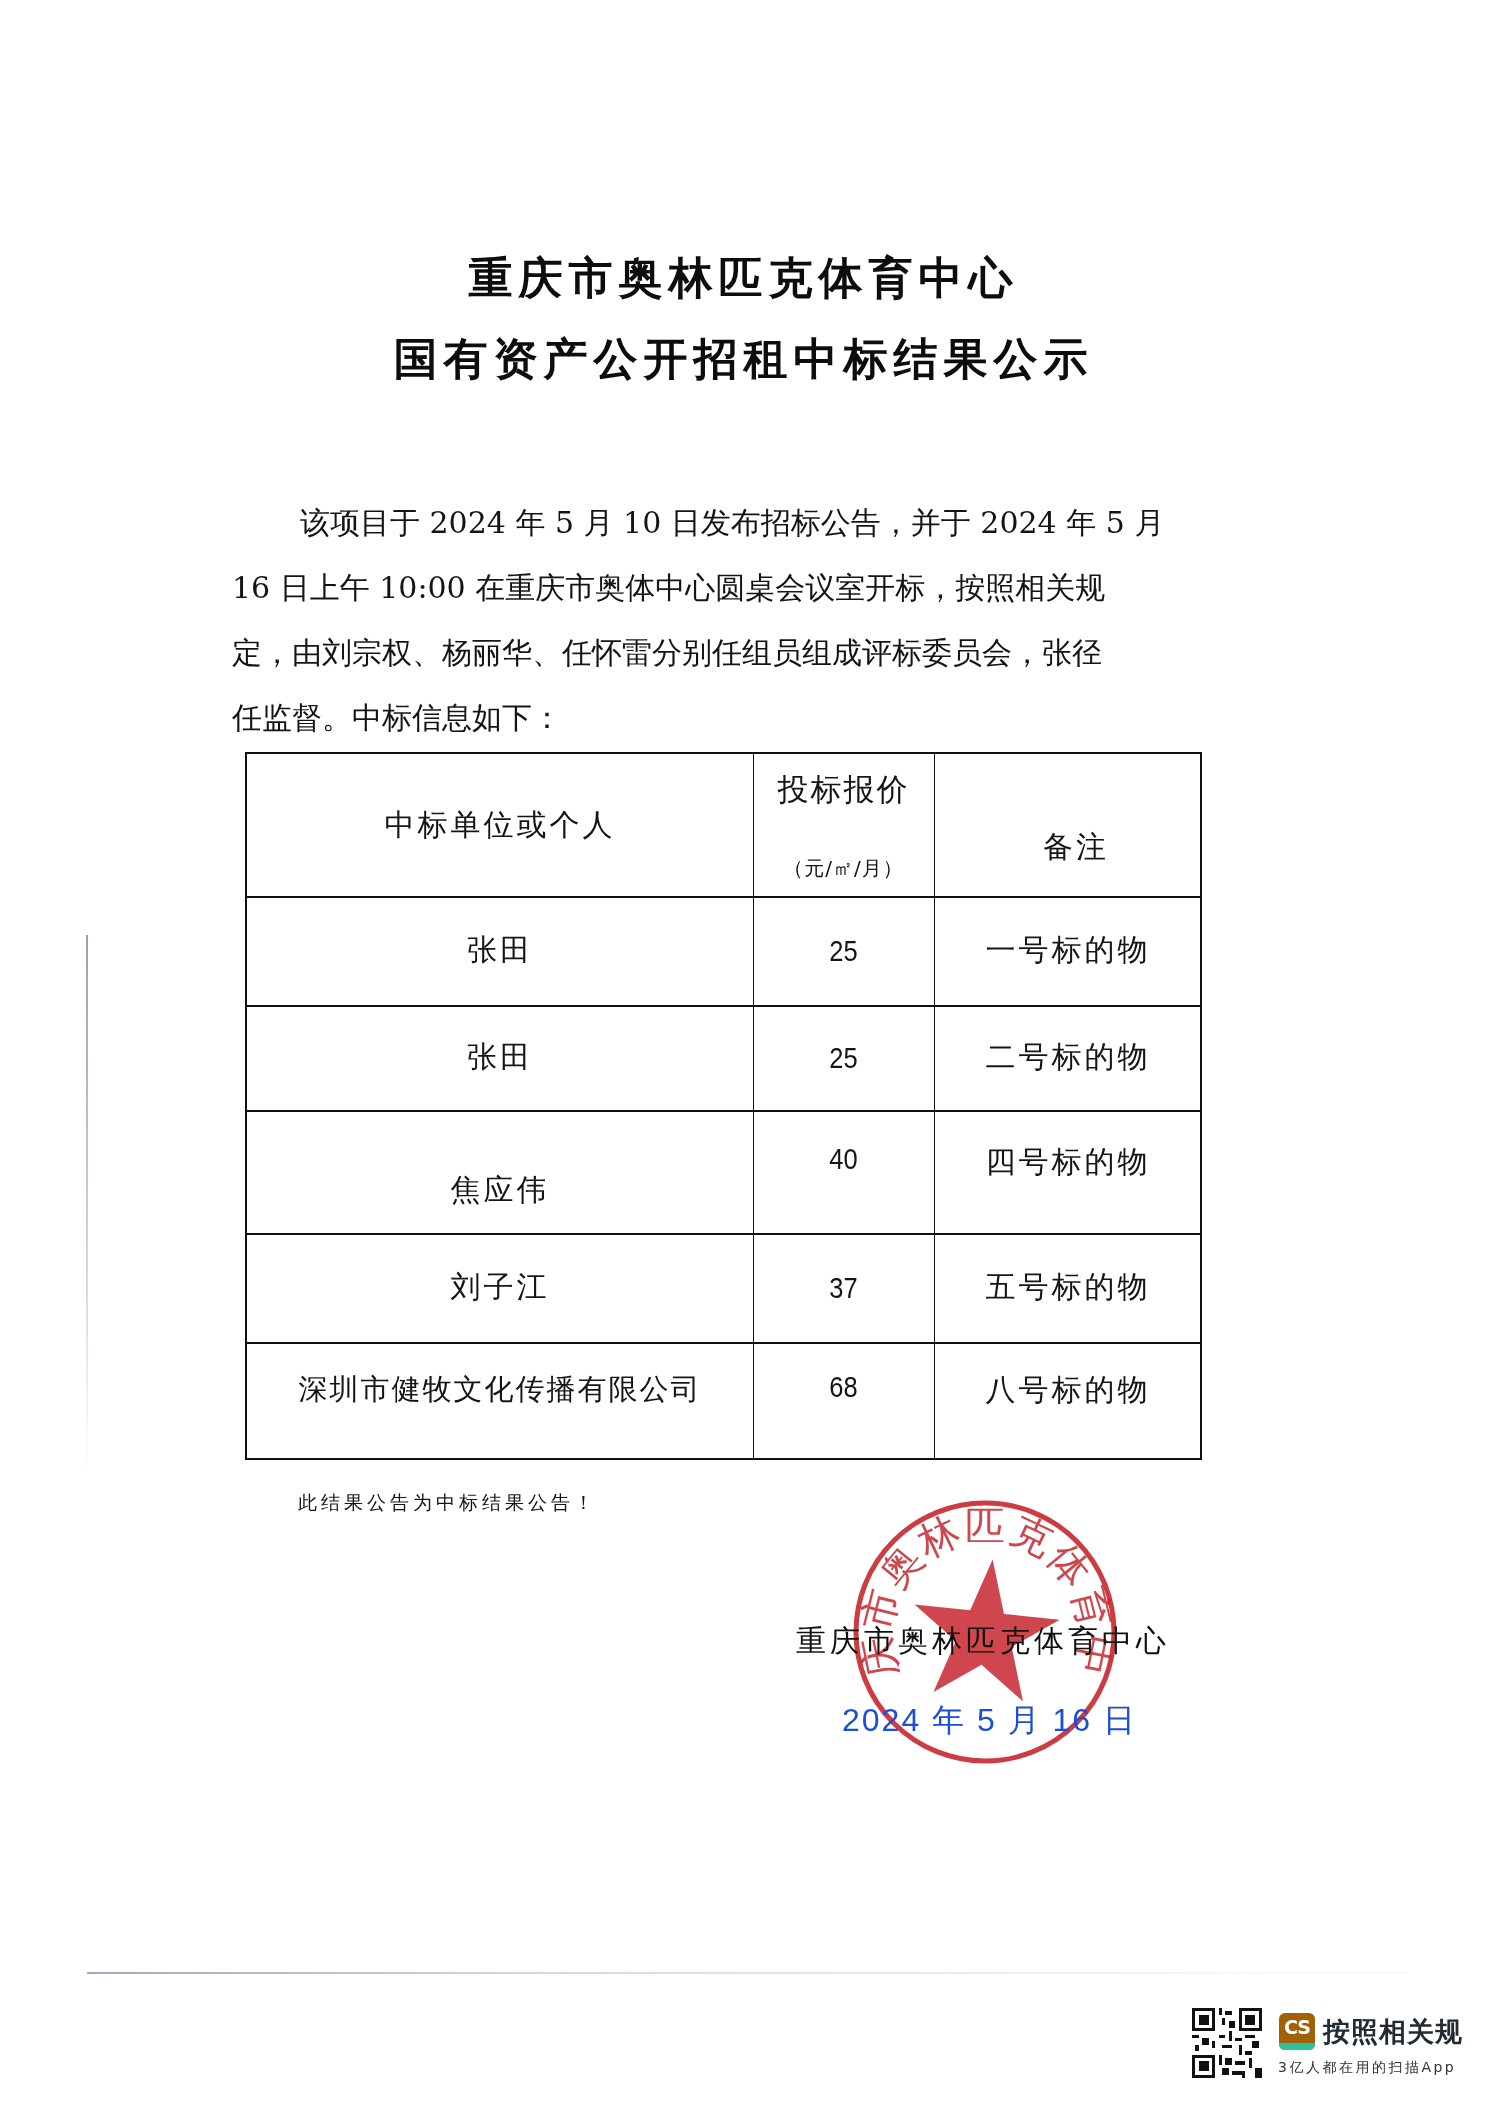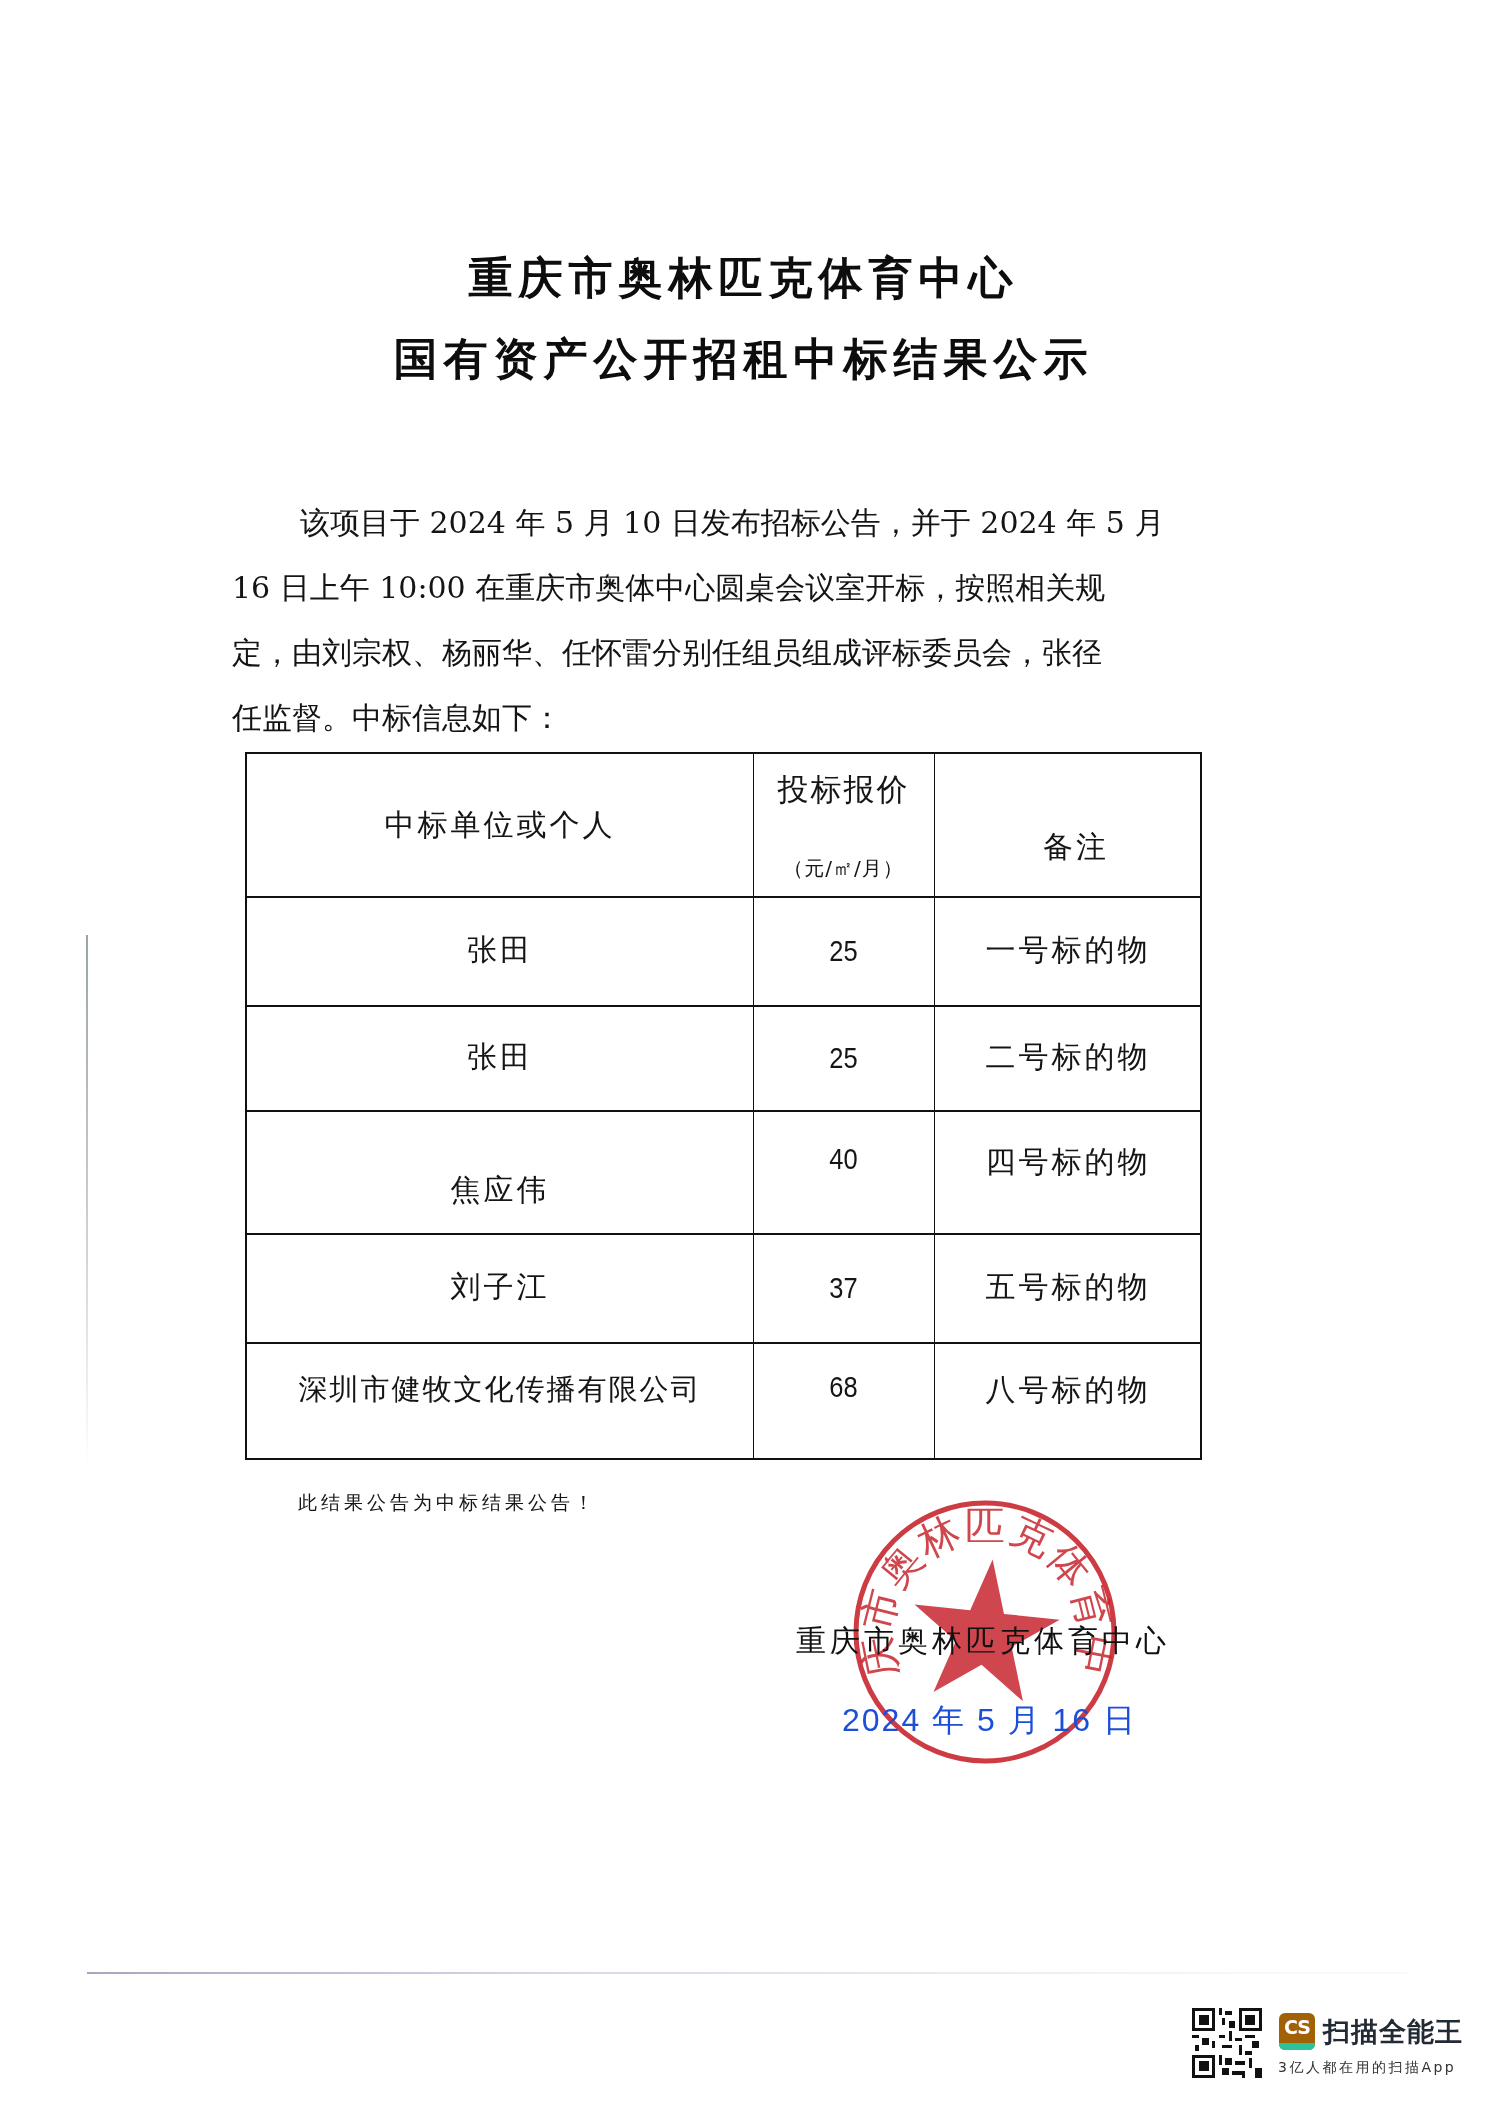--- a/index.html
+++ b/index.html
@@ -153,14 +153,14 @@
     <rect x="9" y="18" width="2" height="2"></rect>
       <rect x="12" y="19" width="3" height="1"></rect>
       <rect x="19" y="18" width="2" height="3"></rect>
       <rect x="15" y="19" width="1" height="2"></rect>
   </g>
 </svg>
 <div class="abs cs-logo">
   <span class="txt">CS</span>
   <span class="strip"></span>
 </div>
-<div class="abs cs-name">扫描全能王</div>
+<div class="abs cs-name">按照相关规</div>
 <div class="abs cs-tag">3亿人都在用的扫描App</div>
 
 </body></html>

